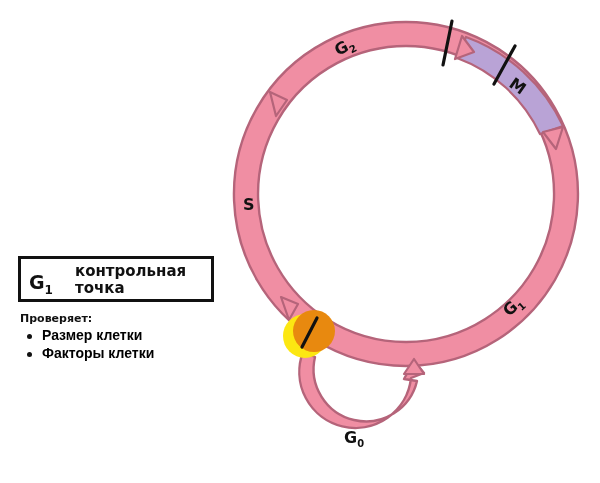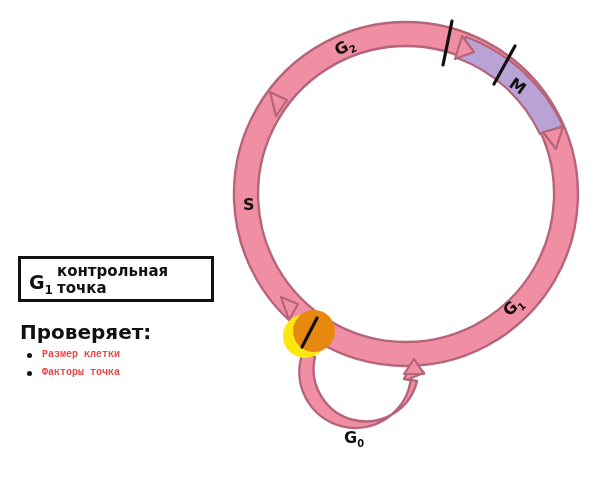--- a/index.html
+++ b/index.html
@@ -63,52 +63,52 @@
     font-weight: bold;
     color: #111111;
     letter-spacing: 0px;
   }
   #checkpoint-box .cp-g .sub {
     font-size: 12px;
     vertical-align: sub;
   }
   #checkpoint-box .cp-text {
     position: absolute;
-    left: 36px;
+    left: 54px;
     top: 4px;
     width: 150px;
     font-family: "DejaVu Sans", sans-serif;
     font-size: 15px;
     font-weight: bold;
     line-height: 17px;
     color: #111111;
   }
 
   #checks-heading {
-    margin: 18px 0 2px 2px;
-    font-family: "DejaVu Sans", sans-serif;
-    font-size: 20px;
+    margin: 10px 0 2px 2px;
+    font-family: "DejaVu Sans", sans-serif;
+    font-size: 11px;
     font-weight: bold;
     color: #111111;
   }
 
   ul#checks-list {
     list-style: none;
     margin: 0;
     padding: 0 0 0 6px;
   }
   ul#checks-list li {
     position: relative;
     padding-left: 18px;
     margin-bottom: 1px;
-    font-family: Liberation Mono, monospace;
-    font-size: 10px;
+    font-family: Liberation Sans, sans-serif;
+    font-size: 14px;
     font-weight: bold;
     line-height: 17px;
-    color: #ef4444;
+    color: #000000;
   }
   ul#checks-list li::before {
     content: "";
     position: absolute;
     left: 3px;
     top: 7px;
     width: 5px;
     height: 5px;
     border-radius: 50%;
     background: #111111;
@@ -196,17 +196,17 @@
 
     <div id="checkpoint-box">
       <span class="cp-g"><span>G</span><span class="sub">1</span></span>
       <span class="cp-text">контрольная точка</span>
     </div>
 
     <div id="checks-heading">Проверяет:</div>
 
     <ul id="checks-list">
       <li>Размер клетки</li>
-      <li>Факторы точка</li>
+      <li>Факторы клетки</li>
     </ul>
   </div>
 
 </div>
 
 </body></html>

